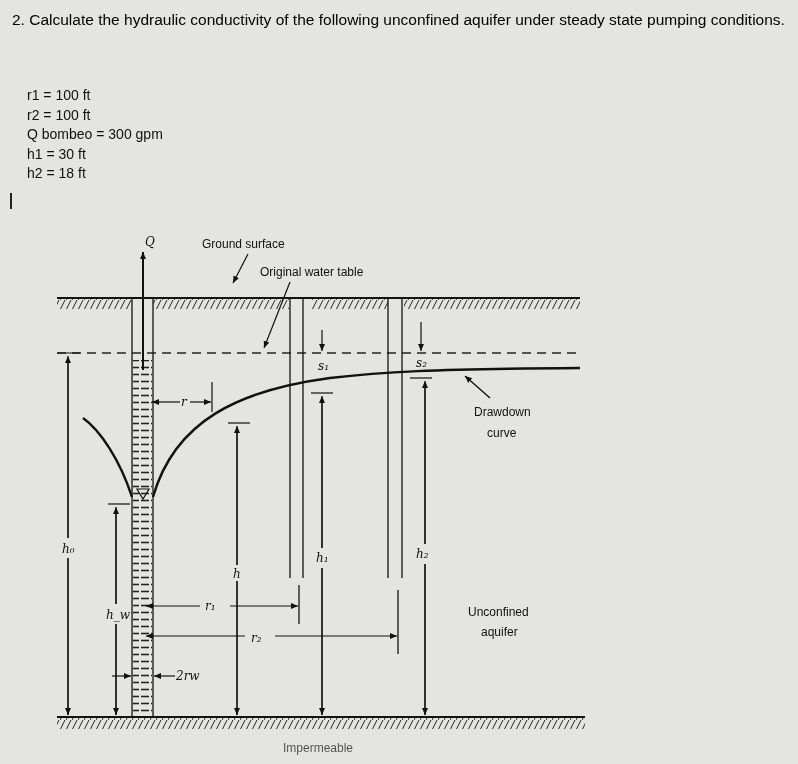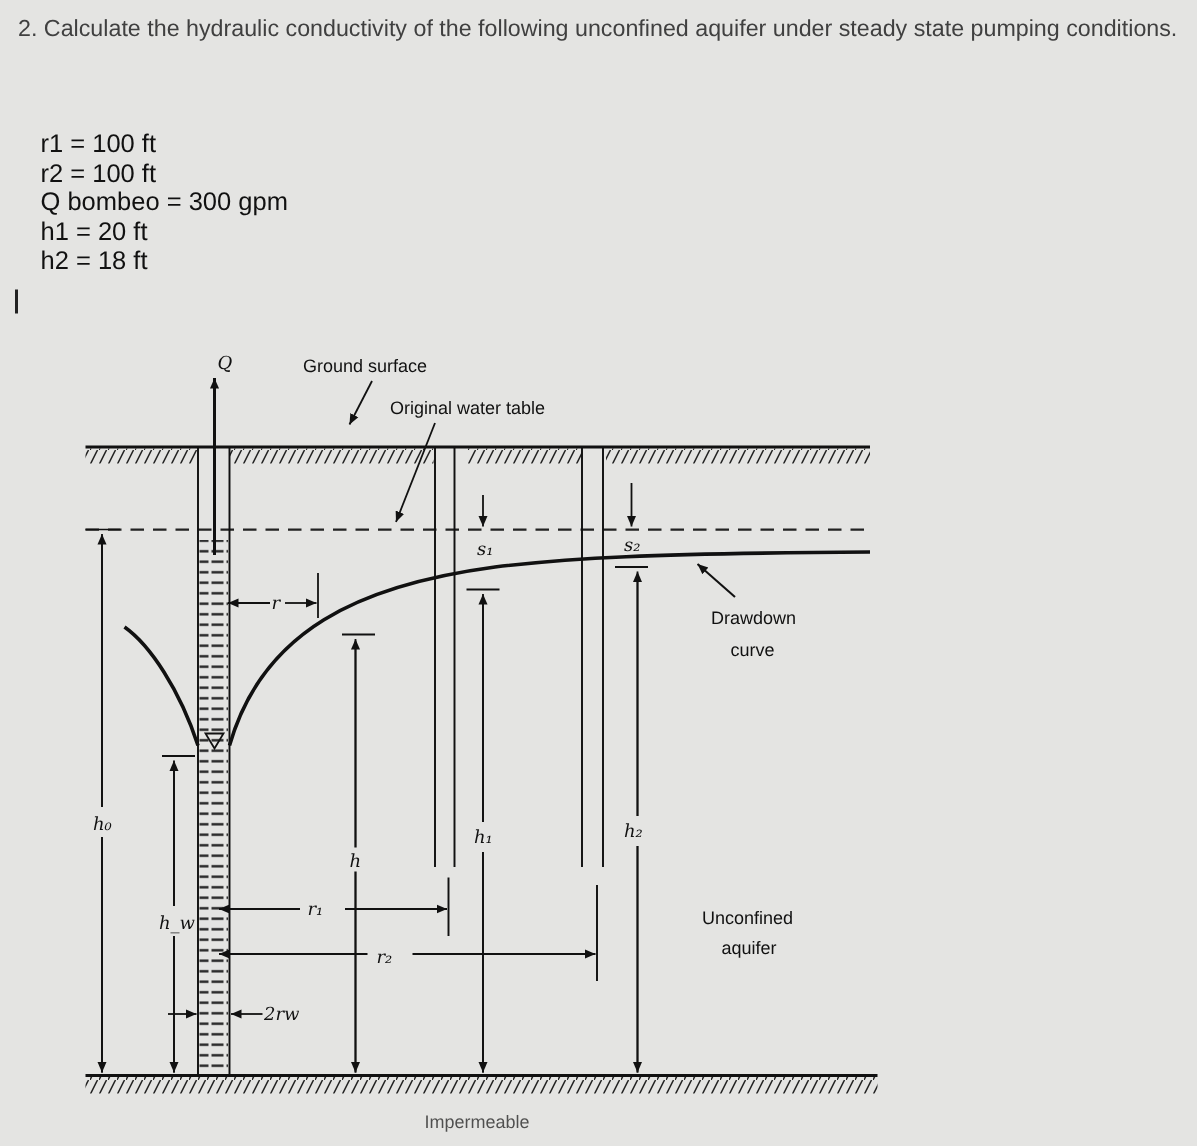--- a/index.html
+++ b/index.html
@@ -1,34 +1,34 @@
 <!DOCTYPE html>
 <html><head>
 <meta charset="utf-8">
 <style>
   html,body{margin:0;padding:0;}
   body{width:798px;height:764px;background:#e4e4e2;position:relative;overflow:hidden;font-family:"Liberation Sans",sans-serif;color:#1a1a1a;}
-  .question{position:absolute;left:12px;top:6px;width:780px;font-size:15.5px;line-height:27px;color:#404040;}
-  .givens{position:absolute;left:27px;top:86px;font-size:17px;line-height:19.5px;color:#111;}
+  .question{position:absolute;left:12px;top:6px;width:780px;font-size:15.5px;line-height:27px;color:#000000;}
+  .givens{position:absolute;left:27px;top:86px;font-size:14px;line-height:19.5px;color:#111;}
   .givens div{white-space:nowrap;}
   .caret{position:absolute;left:10px;top:193px;width:2px;height:16px;background:#222;}
   svg{position:absolute;left:0;top:0;}
   .lbl{font-family:"Liberation Sans",sans-serif;font-size:12px;fill:#111;}
   .ital{font-family:"DejaVu Serif",serif;font-style:italic;font-size:12px;fill:#111;}
 </style>
 </head>
 <body>
 
 <div class="question">2. Calculate the hydraulic conductivity of the following unconfined aquifer under steady state pumping conditions.</div>
 
 <div class="givens">
   <div>r1 = 100 ft</div>
   <div>r2 = 100 ft</div>
   <div>Q bombeo = 300 gpm</div>
-  <div>h1 = 20 ft</div>
+  <div>h1 = 30 ft</div>
   <div>h2 = 18 ft</div>
 </div>
 
 <div class="caret"></div>
 
 <svg width="798" height="764" viewBox="0 0 798 764">
   <defs>
     <pattern id="hatch" width="6" height="10" patternUnits="userSpaceOnUse">
       <line x1="5" y1="0" x2="0" y2="10" stroke="#222" stroke-width="1"></line>
     </pattern>

